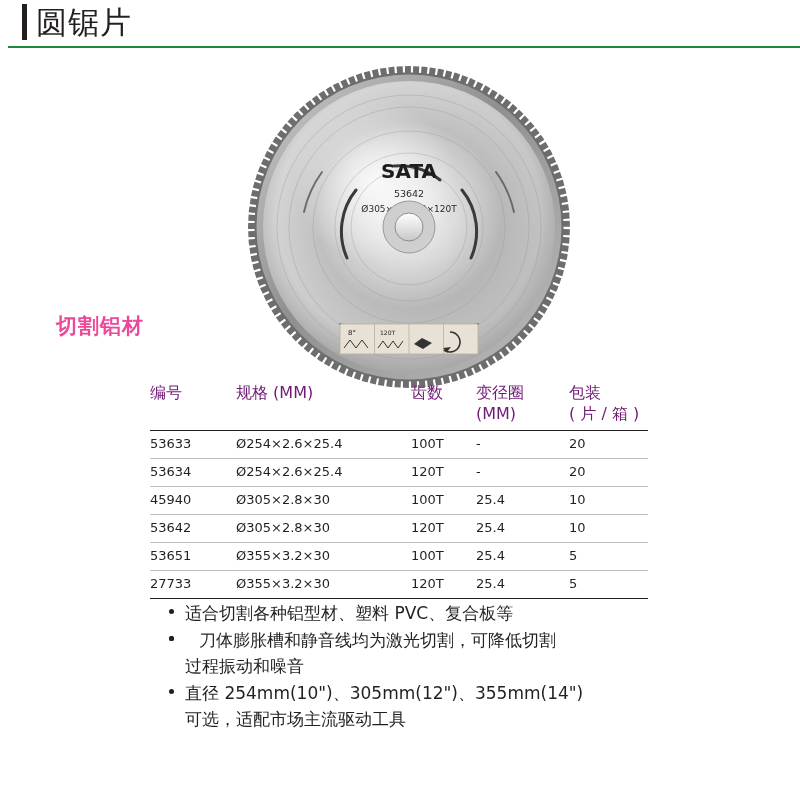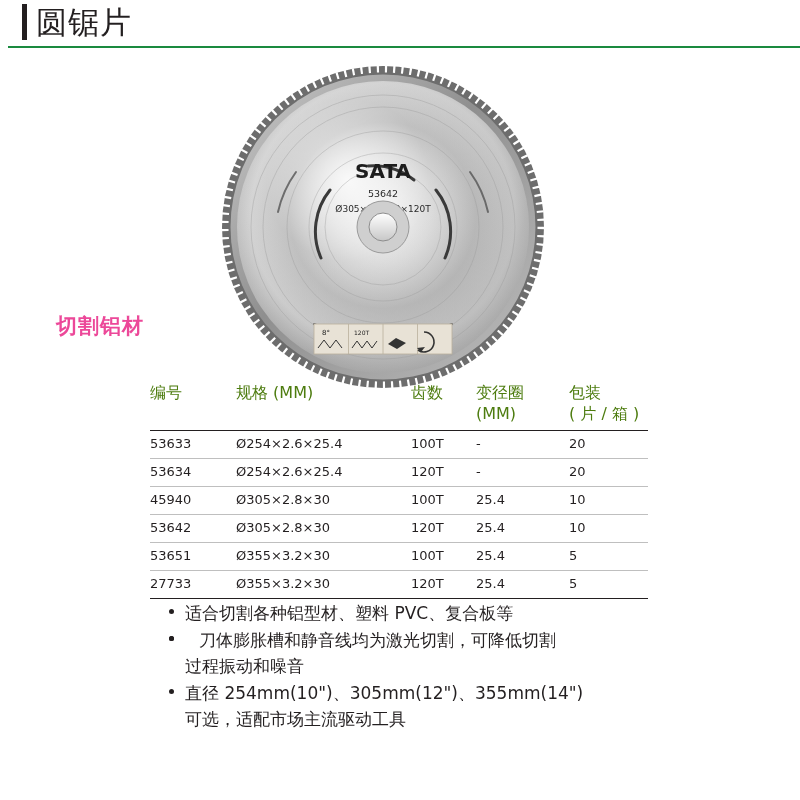--- a/index.html
+++ b/index.html
@@ -42,21 +42,21 @@
     line-height: 40px;
     letter-spacing: 1px;
     color: #231f20;
     font-family: "DejaVu Sans", sans-serif;
     font-weight: 400;
   }
 
   
   .product-image {
     position: absolute;
-    left: 218px;
+    left: 244px;
     top: 62px;
     width: 330px;
     height: 330px;
   }
   .blade-wrap {
     position: absolute;
     left: 0;
     top: 0;
     width: 330px;
     height: 330px;
@@ -84,21 +84,21 @@
     font-size: 15.5px;
     font-family: "DejaVu Sans", sans-serif;
   }
   .spec-table th {
     font-weight: normal;
     text-align: left;
     vertical-align: top;
     padding: 0 0 6px 0;
     font-size: 16px;
     line-height: 21px;
-    color: #4d7c0f;
+    color: #701a75;
   }
   .spec-table thead tr {
     border-bottom: 1px solid #231f20;
   }
   .spec-table td {
     padding: 3px 0 4px 0;
     font-size: 13px;
     line-height: 20px;
     border-bottom: 1px solid #bfbfbf;
     color: #231f20;

